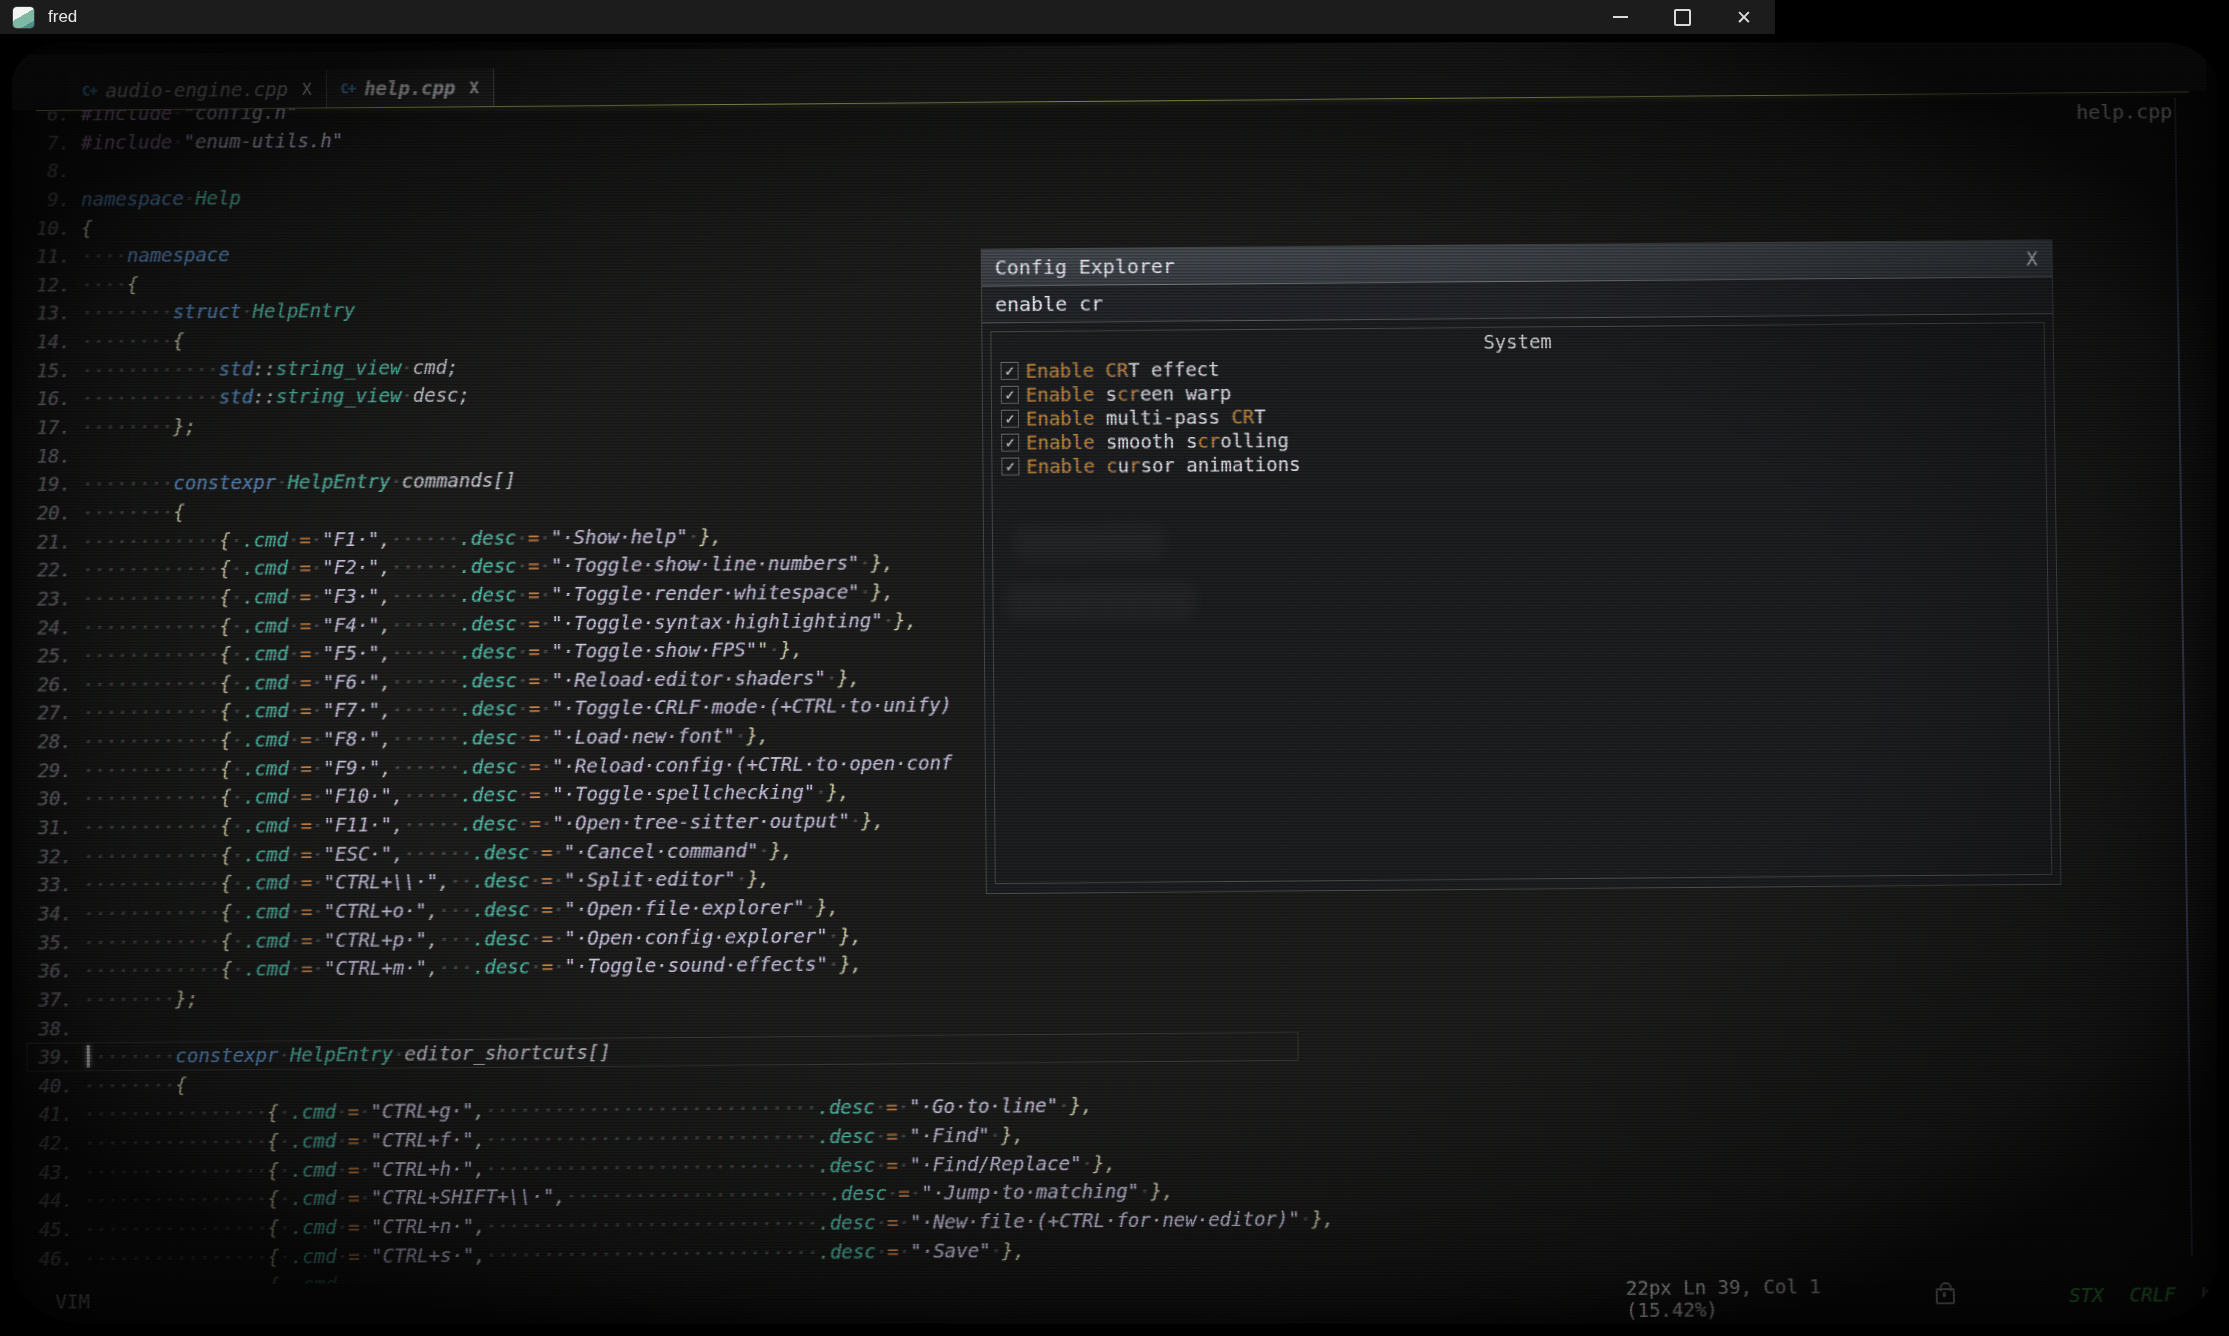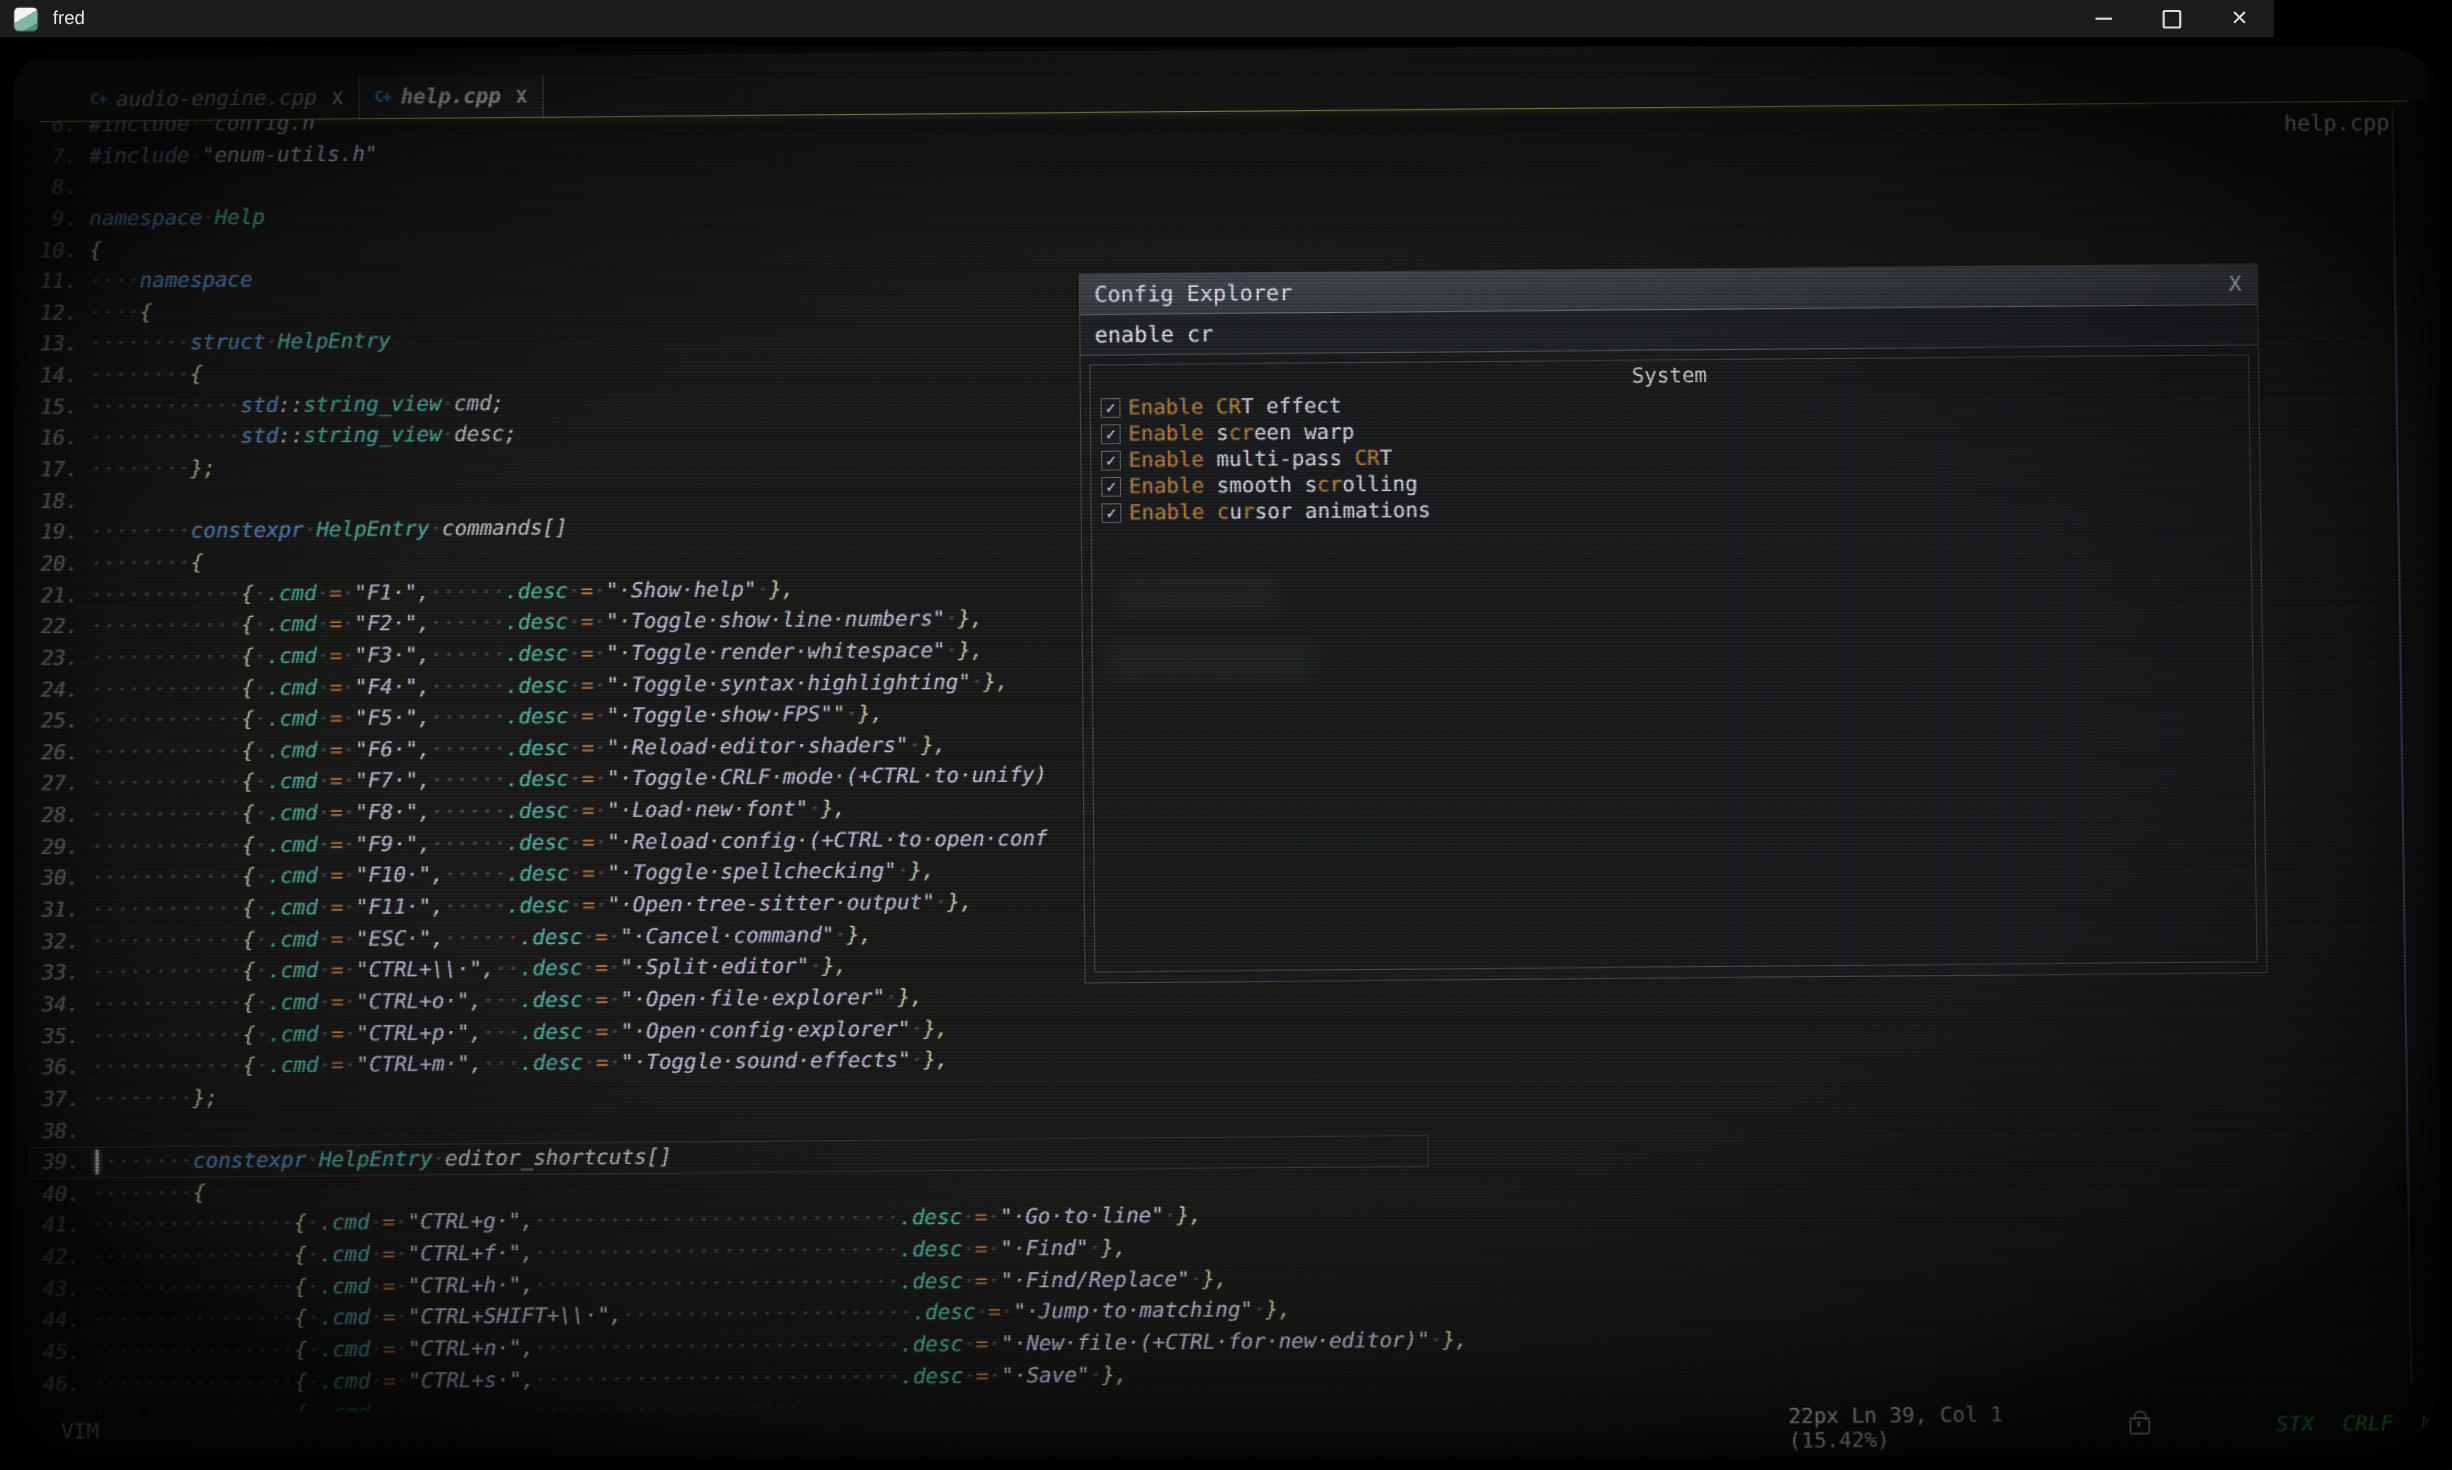--- a/index.html
+++ b/index.html
@@ -1,19 +1,19 @@
 <!DOCTYPE html>
 <html><head>
 <meta charset="utf-8">
 <style>
   html,body{margin:0;padding:0;background:#000;width:2229px;height:1336px;overflow:hidden;}
   body{font-family:"DejaVu Sans Mono",monospace;}
 
   
-  .titlebar{position:absolute;left:0;top:0;width:2067px;height:34px;background:#1c1c1c;display:flex;align-items:center;z-index:200;}
+  .titlebar{position:absolute;left:0;top:0;width:1775px;height:34px;background:#1c1c1c;display:flex;align-items:center;z-index:200;}
   .app-icon{width:21px;height:21px;margin-left:13px;border-radius:4px;background:linear-gradient(150deg,#f2f4f0 0 42%,#7fb8a4 42% 78%,#4d8f86 78% 100%);box-shadow:0 0 0 1px rgba(255,255,255,.15);}
   .app-title{color:#e6e6e6;font-family:"Liberation Sans",sans-serif;font-size:17px;margin-left:14px;}
   .win-controls{margin-left:auto;display:flex;height:100%;}
   .win-btn{width:62px;height:100%;display:flex;align-items:center;justify-content:center;color:#e0e0e0;}
   .glyph-min{width:15px;height:2px;background:#dadada;}
   .glyph-max{width:13px;height:13px;border:2px solid #dadada;border-radius:2px;}
   .glyph-close{font-family:"DejaVu Sans",sans-serif;font-size:19px;color:#dadada;}
 
   
   .crt{position:absolute;left:12px;right:12px;top:42px;bottom:12px;background:#191a18;

